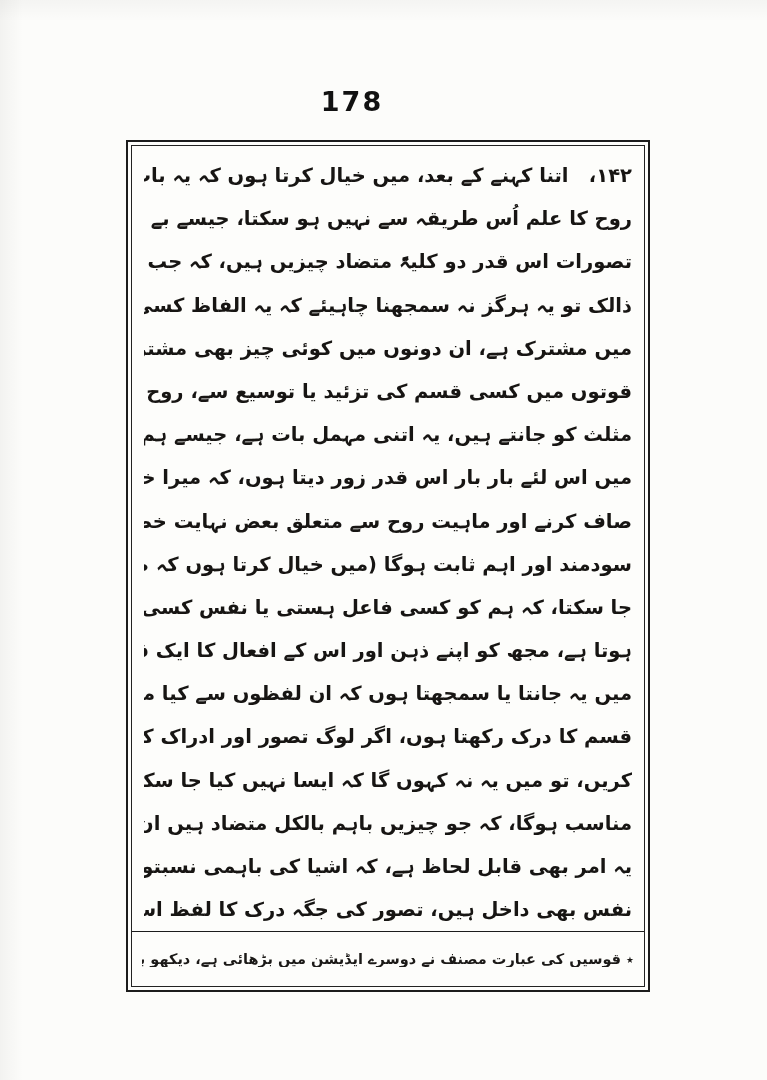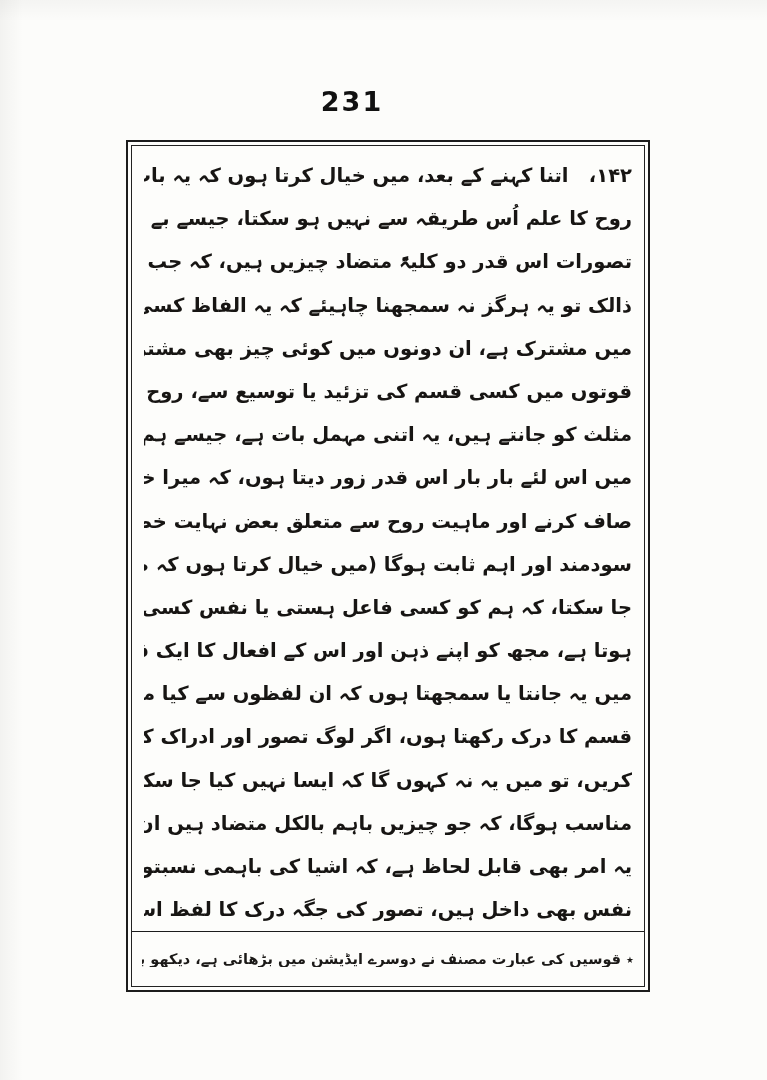--- a/index.html
+++ b/index.html
@@ -89,21 +89,21 @@
     text-align: justify;
     text-align-last: justify;
     color: #1b1917;
   }
 </style>
 </head>
 <body>
 
 <div class="page">
 
-  <div class="page-number">231</div>
+  <div class="page-number">178</div>
 
   <div class="text-frame">
     <div class="frame-inner">
 
       <div class="main-text">
           <div class="text-line">۱۴۲،&nbsp;&nbsp;&nbsp;اتنا کہنے کے بعد، میں خیال کرتا ہوں کہ یہ بات بالکل صاف ہو جاتی ہے کہ ہماری</div>
           <div class="text-line">روح کا علم اُس طریقہ سے نہیں ہو سکتا، جیسے بے حس منفعل چیزوں کا یا تصورات کا ہوتا ہے روح اور</div>
           <div class="text-line">تصورات اس قدر دو کلیۃً متضاد چیزیں ہیں، کہ جب ہم یہ کہیں کہ وہ موجود ہیں ان کا علم ہوتا ہے وغیر</div>
           <div class="text-line">ذالک تو یہ ہرگز نہ سمجھنا چاہیئے کہ یہ الفاظ کسی ایسی شے پر دلالت کر رہے ہیں، جو دونوں کی ماہیت</div>
           <div class="text-line">میں مشترک ہے، ان دونوں میں کوئی چیز بھی مشترک یا یکساں نہیں ہے، اور یہ توقع کہ ہم اپنی</div>

